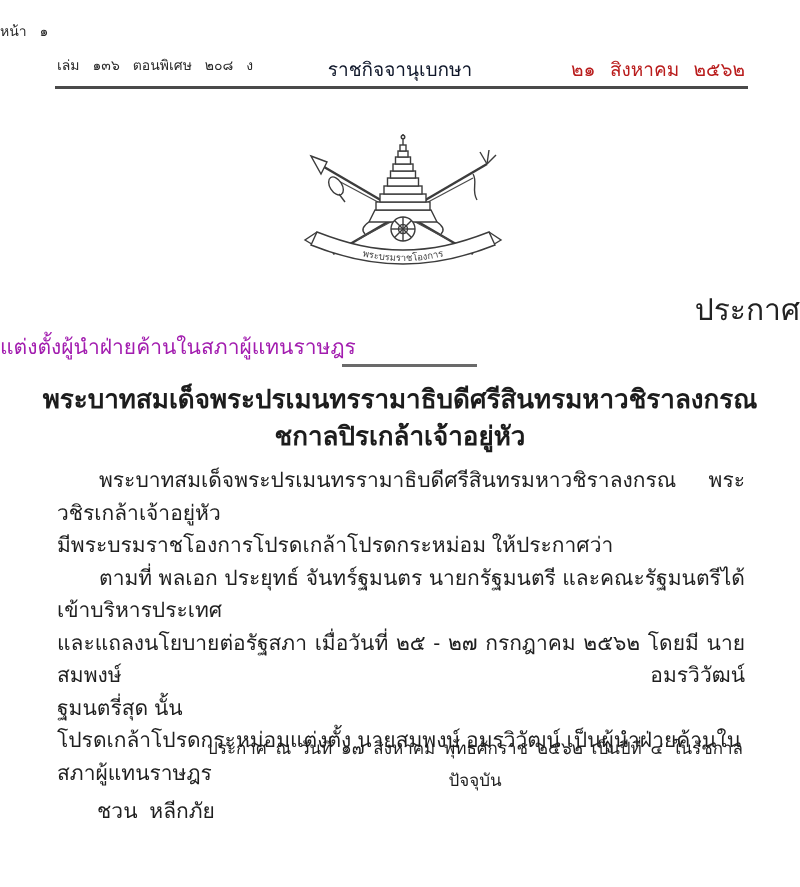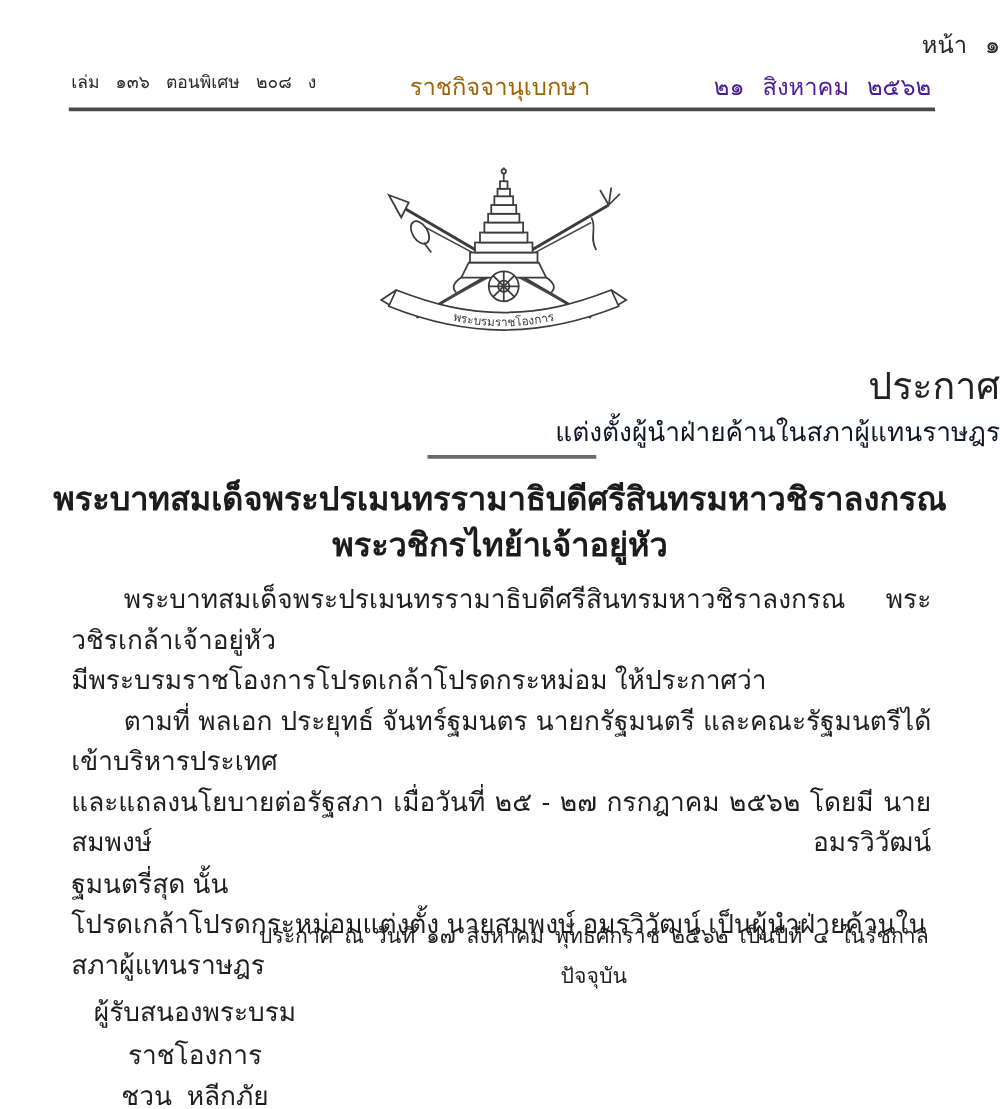--- a/index.html
+++ b/index.html
@@ -7,50 +7,50 @@
     position:relative;
     width:800px;height:887px;
     background:#ffffff;
     color:#1f1f1f;
     font-family:"Liberation Sans","DejaVu Sans",sans-serif;
     overflow:hidden;
   }
   
   .page-label{
     position:absolute;top:20px;left:0;right:0;
-    text-align:right;font-size:19px;word-spacing:9px;color:#2a2a2a;
+    text-align:left;font-size:14px;word-spacing:9px;color:#2a2a2a;
   }
   .hdr-volume{
     position:absolute;top:54px;left:57px;
     font-size:14px;word-spacing:9px;color:#2a2a2a;white-space:nowrap;
   }
   .hdr-gazette{
     position:absolute;top:54px;left:0;right:0;
-    text-align:center;font-size:19px;color:#a16207;
+    text-align:center;font-size:19px;color:#0f172a;
   }
   .hdr-date{
     position:absolute;top:54px;right:55px;
-    font-size:19px;word-spacing:9px;color:#4c1d95;white-space:nowrap;
+    font-size:19px;word-spacing:9px;color:#b91c1c;white-space:nowrap;
   }
   .hdr-rule{
     position:absolute;top:86px;left:55px;right:52px;height:3px;
     background:#4a4a4a;
   }
   
   .emblem{
     position:absolute;top:127px;left:303px;width:200px;height:142px;
   }
   
   .proc-title{
     position:absolute;top:291px;left:0;right:0;
     text-align:right;font-size:30px;line-height:38px;color:#222;
   }
   .proc-subtitle{
     position:absolute;top:332px;left:0;right:0;
-    text-align:right;font-size:21px;line-height:30px;color:#0f172a;
+    text-align:left;font-size:21px;line-height:30px;color:#a21caf;
   }
   .subtitle-rule{
     position:absolute;top:364px;left:342px;width:135px;height:3px;
     background:#6a6a6a;
   }
   .royal-heading{
     position:absolute;top:381px;left:0;right:0;
     text-align:center;font-size:26px;line-height:37px;font-weight:600;color:#1c1c1c;
   }
   
@@ -145,33 +145,32 @@
       </text>
     </svg>
   </div>
 
   <div class="proc-title">ประกาศ</div>
   <div class="proc-subtitle">แต่งตั้งผู้นำฝ่ายค้านในสภาผู้แทนราษฎร</div>
   <div class="subtitle-rule"></div>
 
   <div class="royal-heading">
     <div>พระบาทสมเด็จพระปรเมนทรรามาธิบดีศรีสินทรมหาวชิราลงกรณ</div>
-    <div>พระวชิกรไทย้าเจ้าอยู่หัว</div>
+    <div>ชกาลปิรเกล้าเจ้าอยู่หัว</div>
   </div>
 
   <div class="body-block">
     <div class="bline jline indent">พระบาทสมเด็จพระปรเมนทรรามาธิบดีศรีสินทรมหาวชิราลงกรณ พระวชิรเกล้าเจ้าอยู่หัว</div>
     <div class="bline">มีพระบรมราชโองการโปรดเกล้าโปรดกระหม่อม ให้ประกาศว่า</div>
     <div class="bline jline indent">ตามที่ พลเอก ประยุทธ์ จันทร์ฐมนตร นายกรัฐมนตรี และคณะรัฐมนตรีได้เข้าบริหารประเทศ</div>
     <div class="bline jline">และแถลงนโยบายต่อรัฐสภา เมื่อวันที่ ๒๕ - ๒๗ กรกฎาคม ๒๕๖๒ โดยมี นายสมพงษ์ อมรวิวัฒน์</div>
     <div class="bline">ฐมนตรี่สุด นั้น</div>
     <div class="bline">โปรดเกล้าโปรดกระหม่อมแต่งตั้ง นายสมพงษ์ อมรวิวัฒน์ เป็นผู้นำฝ่ายค้านในสภาผู้แทนราษฎร</div>
   </div>
 
   <div class="date-line">ประกาศ ณ วันที่ ๑๗ สิงหาคม พุทธศักราช ๒๕๖๒ เป็นปีที่ ๔ ในรัชกาลปัจจุบัน</div>
 
   <div class="countersign">
-    <div>ผู้รับสนองพระบรมราชโองการ</div>
     <div>ชวน หลีกภัย</div>
 
   </div>
 
 </div>
 
 </body></html>

